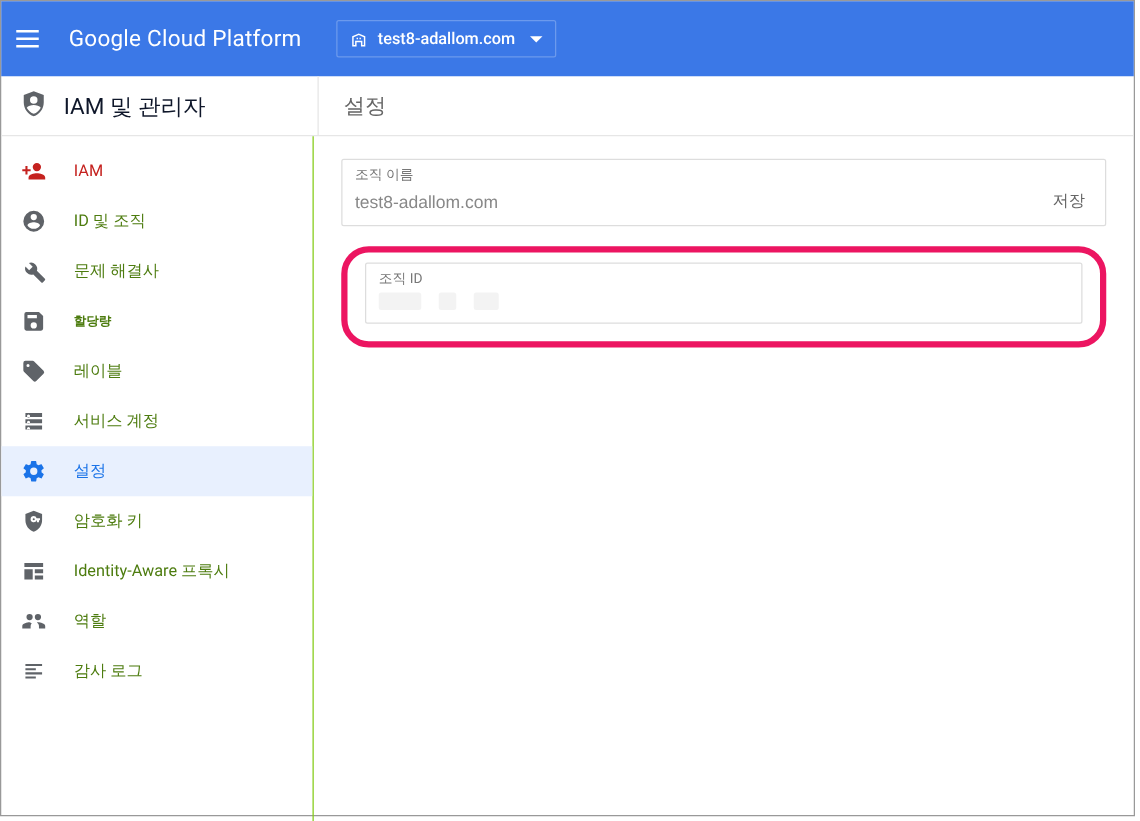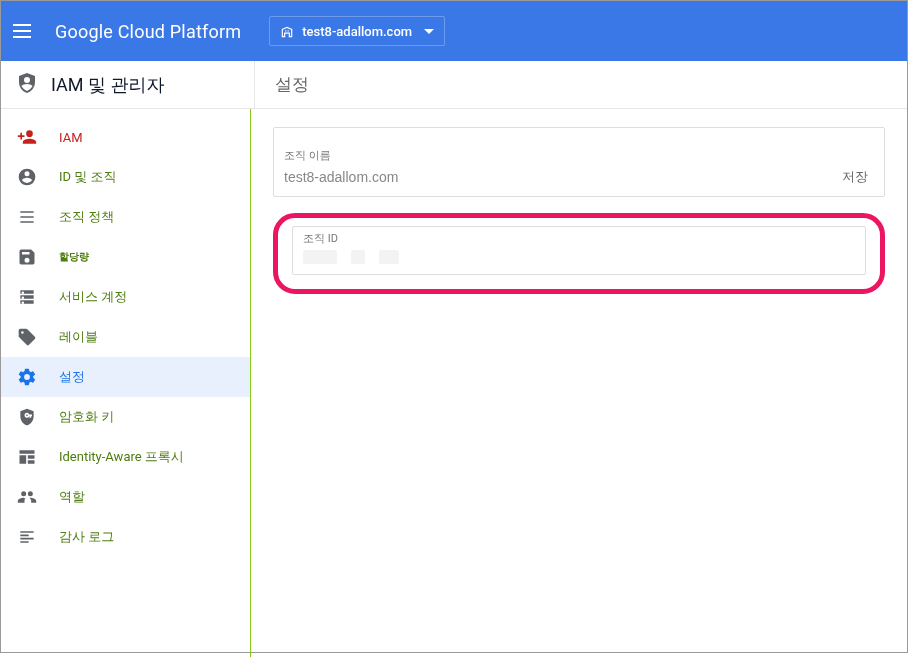--- a/index.html
+++ b/index.html
@@ -26,21 +26,21 @@
   .sidebar-item { height: 40px; display: flex; align-items: center; padding: 0 16px; gap: 22px; cursor: pointer; color: #4d7c0f; font-size: 13px; }
   .sidebar-item.active { background: #e8f0fe; color: #1a73e8; }
   .sidebar-item.active .icon svg { fill: #1a73e8; }
   .sidebar-item .icon { width: 20px; height: 20px; display: flex; align-items: center; justify-content: center; }
   .sidebar-item .icon svg { width: 20px; height: 20px; fill: #5f6368; }
   .sidebar-item.iam { color: #c5221f; }
   .sidebar-item.iam .icon svg { fill: #c5221f; }
   .sidebar-item.quota .label { font-size: 10px; font-weight: 700; }
 
   .main { flex: 1; padding: 18px 22px; position: relative; }
-  .form-row { border: 1px solid #ddd; border-radius: 2px; padding: 20px 10px 10px 10px; margin-bottom: 16px; display: flex; align-items: flex-end; gap: 12px; }
+  .form-row { border: 1px solid #ddd; border-radius: 2px; padding: 4px 10px 10px 10px; margin-bottom: 16px; display: flex; align-items: flex-end; gap: 12px; }
   .form-row .field { flex: 1; }
   .field-label { font-size: 11px; color: #777; margin-bottom: 4px; }
   .text-input { width: 100%; border: none; outline: none; font-size: 14px; color: #888; background: transparent; }
   .save-link { font-size: 13px; color: #666; cursor: pointer; padding: 4px 6px 0 6px; }
 
   .highlight-group { border: 5px solid #ec1561; border-radius: 22px; padding: 8px 14px 14px 14px; }
   .org-id-box { border: 1px solid #ddd; border-radius: 2px; padding: 4px 10px 10px 10px; }
   .blur-blocks { display: flex; gap: 14px; margin-top: 4px; }
   .blur-blocks span { display: inline-block; height: 14px; background: #f3f3f3; border-radius: 2px; }
   .blur-blocks span:nth-child(1){ width: 34px; }
@@ -99,48 +99,48 @@
         <span class="icon">
             <svg viewBox="0 0 24 24">
               <path d="M12 2a10 10 0 1 0 10 10A10 10 0 0 0 12 2zm0 3a3 3 0 1 1-3 3 3 3 0 0 1 3-3zm0 14.2a7.2 7.2 0 0 1-6-3.2c0-2 4-3.1 6-3.1s6 1.1 6 3.1a7.2 7.2 0 0 1-6 3.2z"></path>
             </svg>
           </span>
         <span class="label">ID 및 조직</span>
       </div>
       <div class="sidebar-item">
         <span class="icon">
             <svg viewBox="0 0 24 24">
-              <path d="M4 5h16v2H4zm0 6h16v2H4zm0 6h16v2H4z"></path>
-            </svg>
-          </span>
-        <span class="label">조직 정책</span>
+              <path d="M22.7 19.3 15 11.6A6 6 0 0 0 7.4 4l3.6 3.6-3.4 3.4L4 7.4A6 6 0 0 0 11.6 15l7.7 7.7a1 1 0 0 0 1.4 0l2-2a1 1 0 0 0 0-1.4z"></path>
+            </svg>
+          </span>
+        <span class="label">문제 해결사</span>
       </div>
       <div class="sidebar-item quota">
         <span class="icon">
             <svg viewBox="0 0 24 24">
               <path d="M17 3H5a2 2 0 0 0-2 2v14a2 2 0 0 0 2 2h14a2 2 0 0 0 2-2V7l-4-4zM12 19a3 3 0 1 1 3-3 3 3 0 0 1-3 3zm3-10H6V6h9z"></path>
             </svg>
           </span>
         <span class="label">할당량</span>
       </div>
       <div class="sidebar-item">
         <span class="icon">
             <svg viewBox="0 0 24 24">
+              <path d="M21.4 11.6 12.4 2.6A2 2 0 0 0 11 2H4a2 2 0 0 0-2 2v7a2 2 0 0 0 .6 1.4l9 9a2 2 0 0 0 2.8 0l7-7a2 2 0 0 0 0-2.8zM6.5 8A1.5 1.5 0 1 1 8 6.5 1.5 1.5 0 0 1 6.5 8z"></path>
+            </svg>
+          </span>
+        <span class="label">레이블</span>
+      </div>
+      <div class="sidebar-item">
+        <span class="icon">
+            <svg viewBox="0 0 24 24">
               <path d="M4 4h16v4H4zm0 6h16v4H4zm0 6h16v4H4zM7 5.5A1.5 1.5 0 1 0 8.5 7 1.5 1.5 0 0 0 7 5.5zm0 6A1.5 1.5 0 1 0 8.5 13 1.5 1.5 0 0 0 7 11.5zm0 6A1.5 1.5 0 1 0 8.5 19 1.5 1.5 0 0 0 7 17.5z"></path>
             </svg>
           </span>
         <span class="label">서비스 계정</span>
-      </div>
-      <div class="sidebar-item">
-        <span class="icon">
-            <svg viewBox="0 0 24 24">
-              <path d="M21.4 11.6 12.4 2.6A2 2 0 0 0 11 2H4a2 2 0 0 0-2 2v7a2 2 0 0 0 .6 1.4l9 9a2 2 0 0 0 2.8 0l7-7a2 2 0 0 0 0-2.8zM6.5 8A1.5 1.5 0 1 1 8 6.5 1.5 1.5 0 0 1 6.5 8z"></path>
-            </svg>
-          </span>
-        <span class="label">레이블</span>
       </div>
       <div class="sidebar-item active">
         <span class="icon">
             <svg viewBox="0 0 24 24">
               <path d="M19.4 13a7.5 7.5 0 0 0 .1-1 7.5 7.5 0 0 0-.1-1l2.1-1.6a.5.5 0 0 0 .1-.6l-2-3.4a.5.5 0 0 0-.6-.2l-2.5 1a7.3 7.3 0 0 0-1.7-1l-.4-2.6a.5.5 0 0 0-.5-.4h-4a.5.5 0 0 0-.5.4L9 5.2a7.3 7.3 0 0 0-1.7 1l-2.5-1a.5.5 0 0 0-.6.2l-2 3.4a.5.5 0 0 0 .1.6L4.4 11a7.5 7.5 0 0 0 0 2l-2.1 1.6a.5.5 0 0 0-.1.6l2 3.4a.5.5 0 0 0 .6.2l2.5-1a7.3 7.3 0 0 0 1.7 1l.4 2.6a.5.5 0 0 0 .5.4h4a.5.5 0 0 0 .5-.4l.4-2.6a7.3 7.3 0 0 0 1.7-1l2.5 1a.5.5 0 0 0 .6-.2l2-3.4a.5.5 0 0 0-.1-.6zM12 15.5A3.5 3.5 0 1 1 15.5 12 3.5 3.5 0 0 1 12 15.5z"></path>
             </svg>
           </span>
         <span class="label">설정</span>
       </div>
       <div class="sidebar-item">

